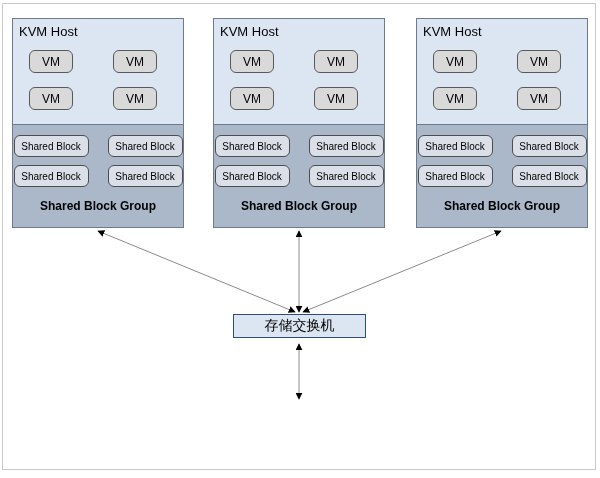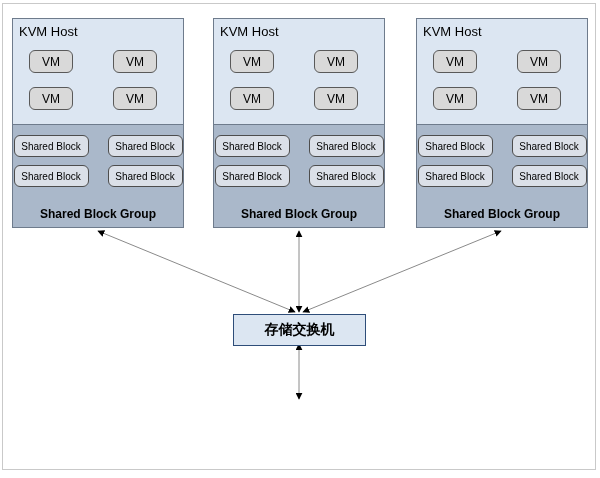--- a/index.html
+++ b/index.html
@@ -83,39 +83,39 @@
     background: #dbe0e8;
     border: 1px solid #4d4d4d;
     border-radius: 6px;
     font-size: 10px;
     color: #000000;
     display: flex;
     align-items: center;
     justify-content: center;
   }
   .group-label {
-    margin-top: 20px;
+    margin-top: 12px;
     font-size: 12px;
     font-weight: bold;
     color: #000000;
     text-align: center;
   }
   .net-box {
     position: absolute;
     left: 233px;
     width: 133px;
     box-sizing: border-box;
     background: #dce6f2;
     border: 1px solid #2e4d79;
     color: #000000;
     display: flex;
     align-items: center;
     justify-content: center;
   }
-  #switch-box { top: 314px; height: 32px; font-size: 14px; font-weight: bold; }
+  #switch-box { top: 314px; height: 24px; font-size: 14px; }
   #storage-box { top: 401px; height: 61px; font-size: 14px; }
   #arrow-layer {
     position: absolute;
     left: 0; top: 0;
     width: 600px; height: 478px;
     pointer-events: none;
   }
 </style>
 </head>
 <body>

